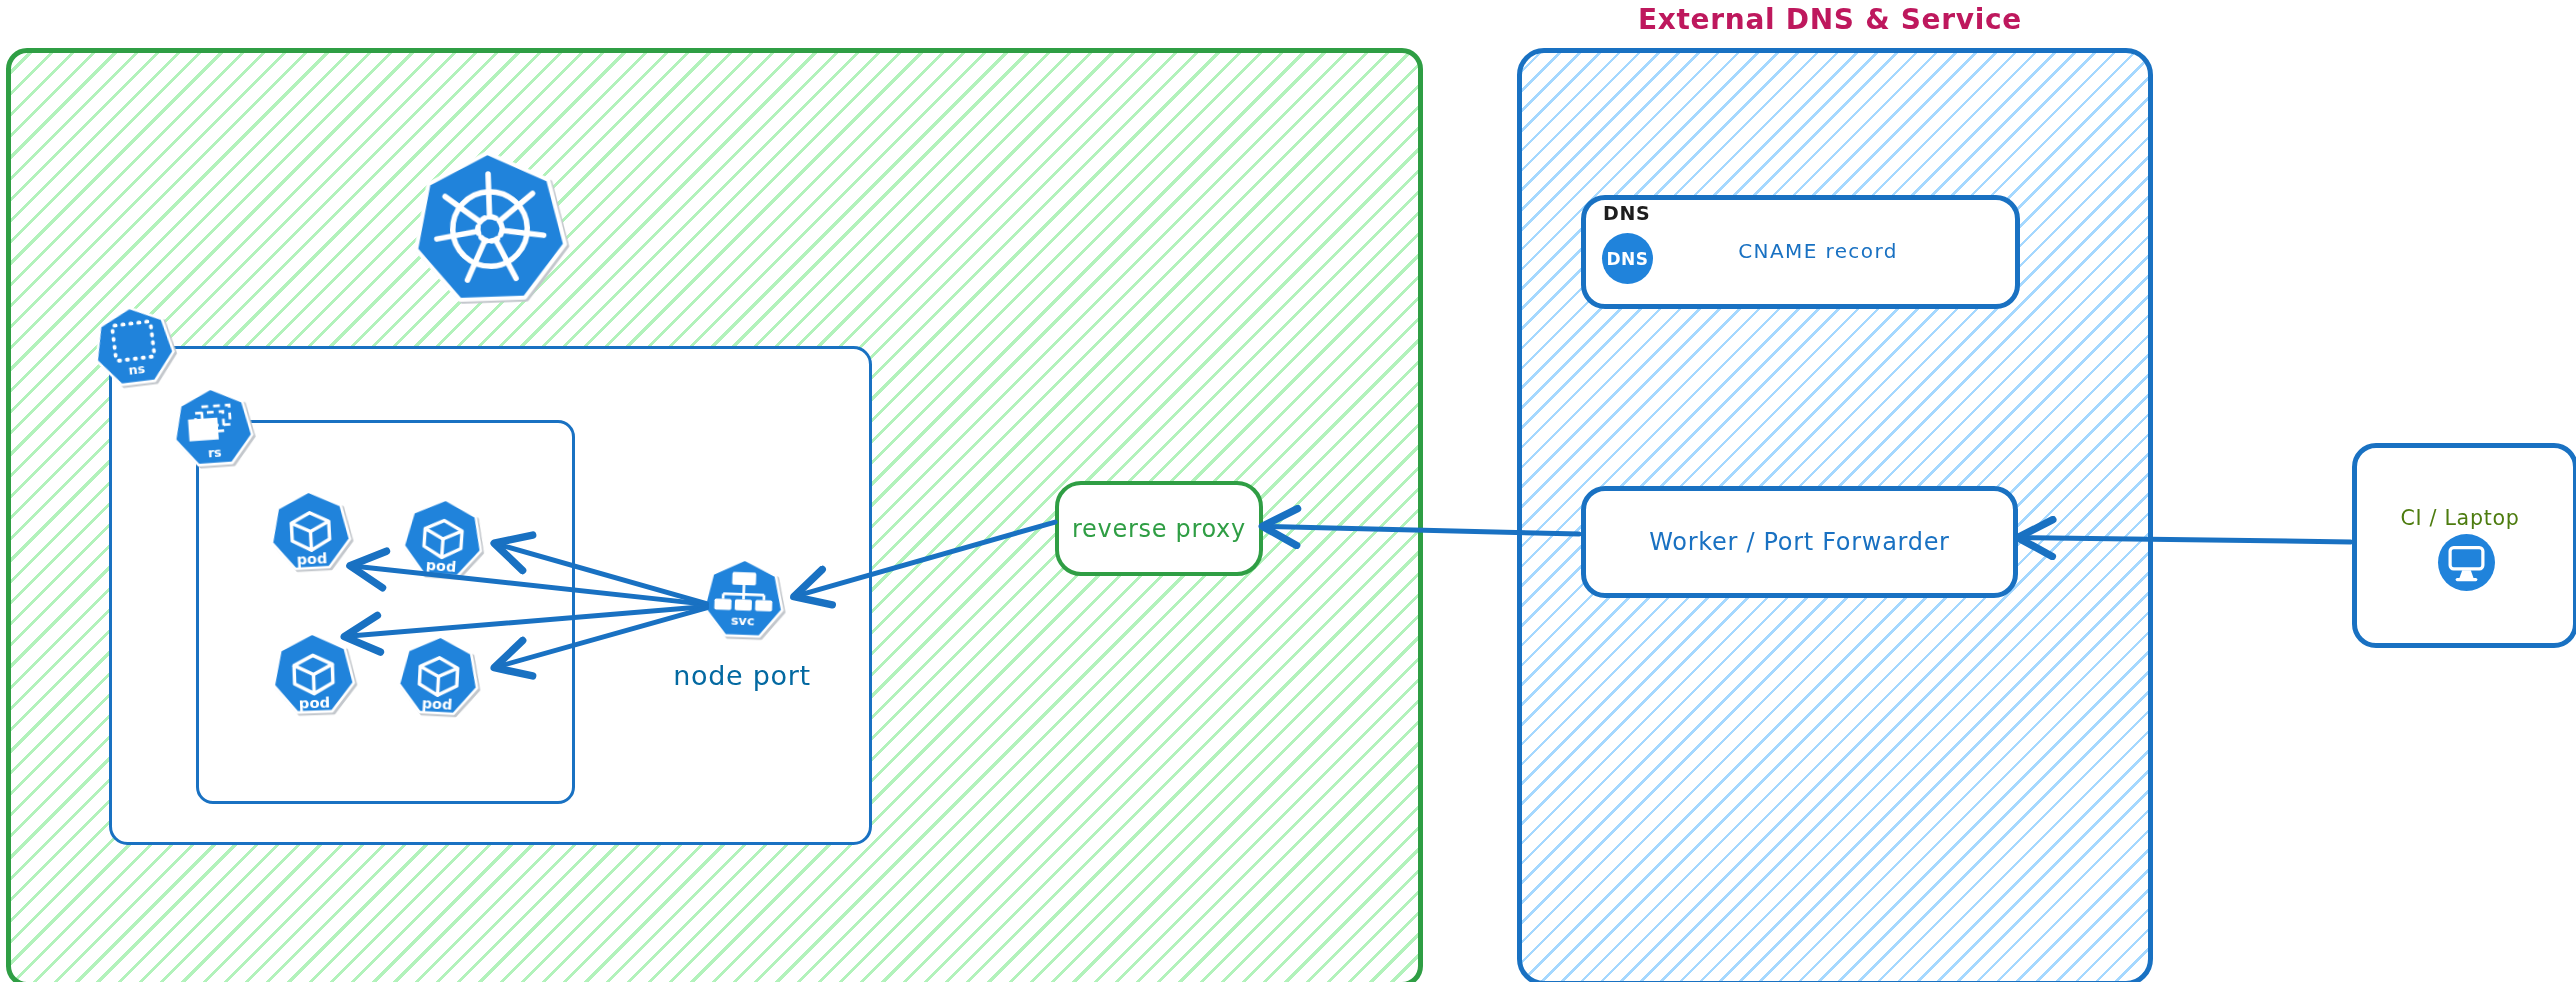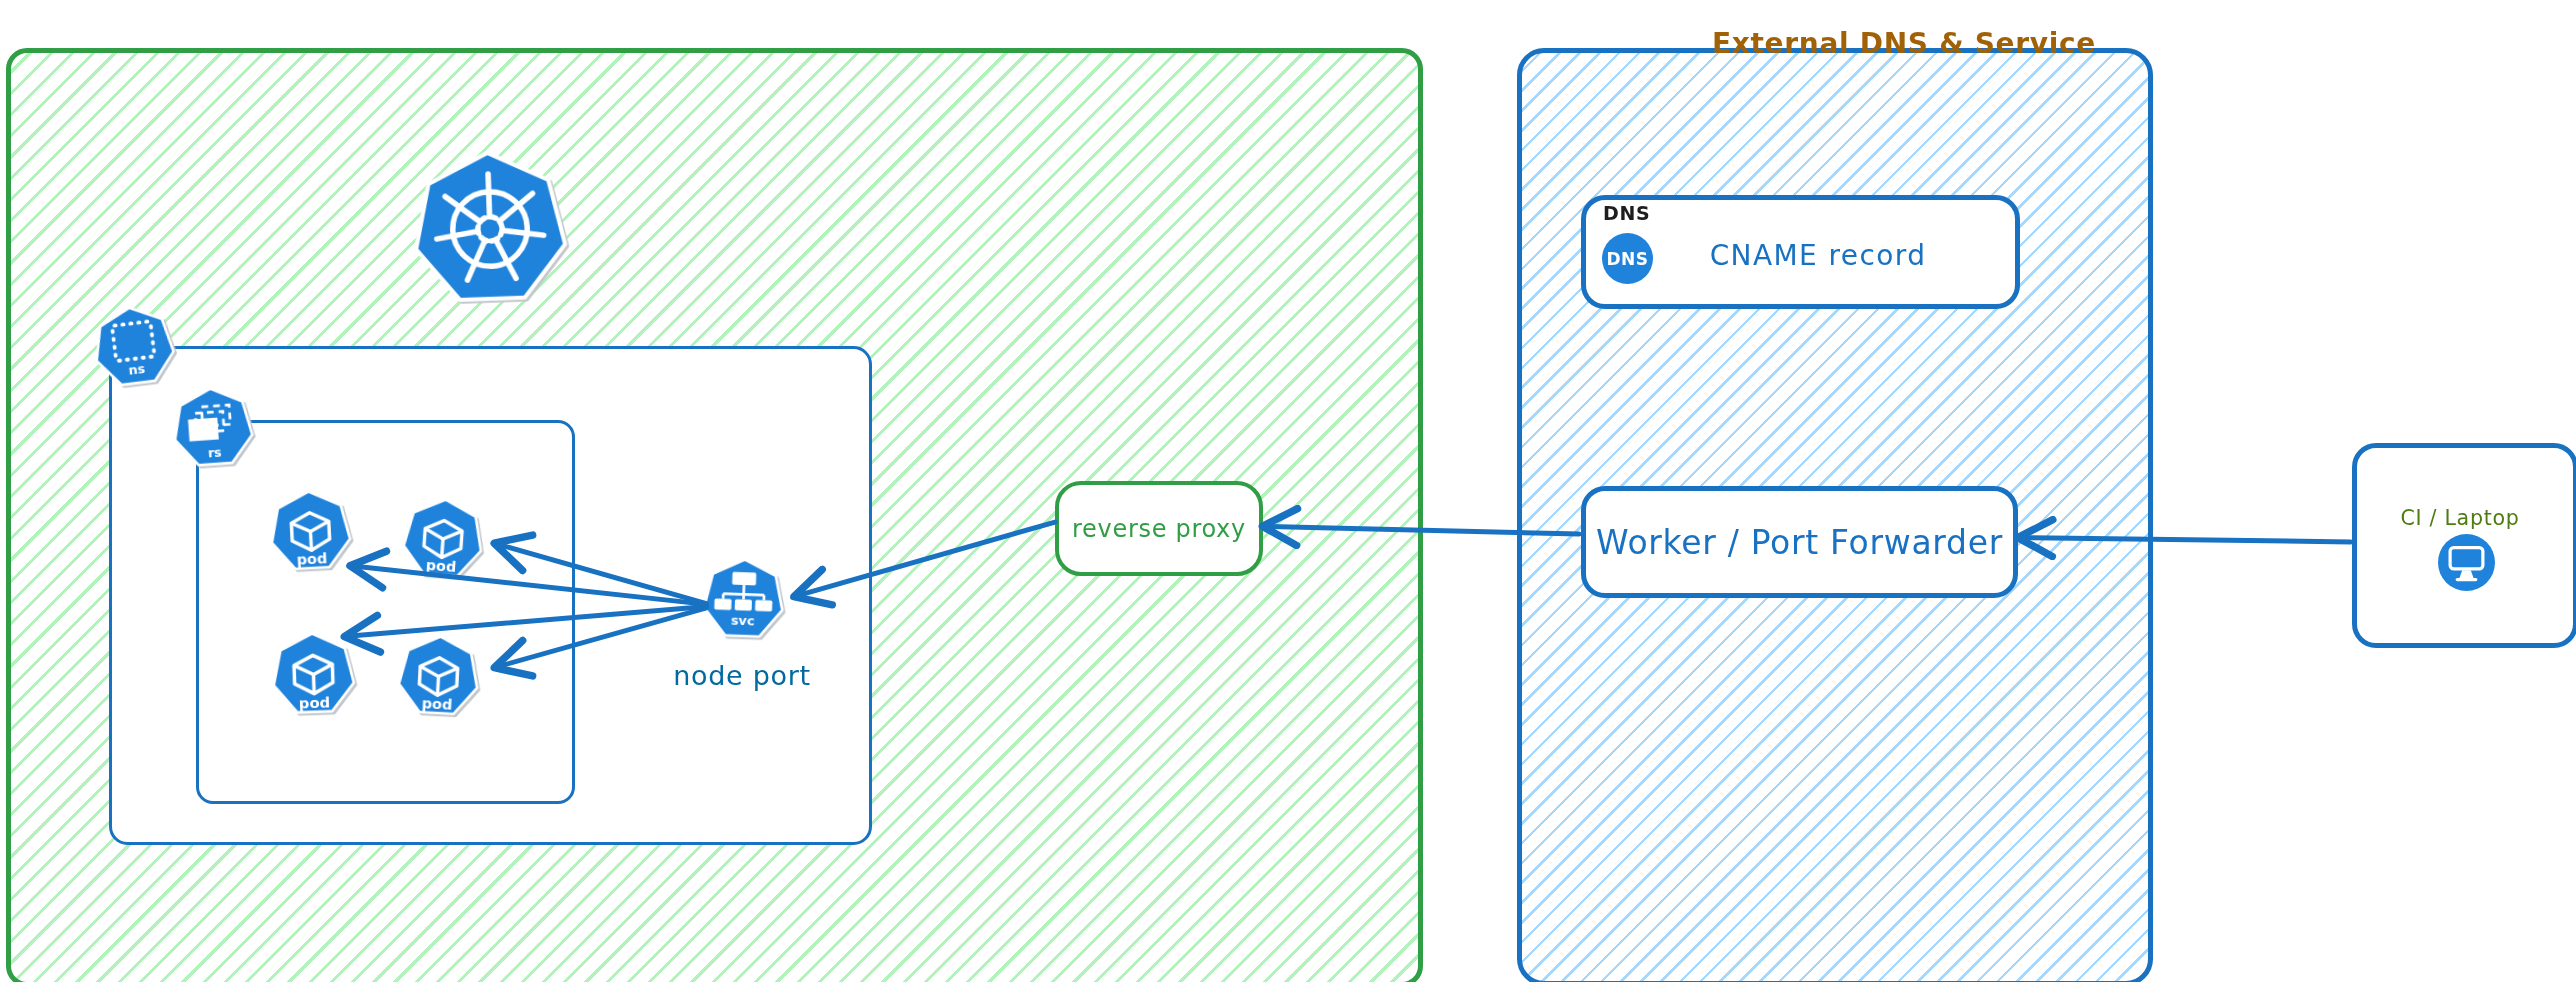--- a/index.html
+++ b/index.html
@@ -16,37 +16,37 @@
   }
   .ext-box{
     left:1517px;top:48px;width:626px;height:928px;
     border:5.7px solid #1971c2;border-radius:27px;
     background:repeating-linear-gradient(135deg,rgba(0,0,0,0) 0 11.4px,#a5d8ff 11.4px 14px);
   }
   .group-title{
     top:2.8px;font-size:28px;font-weight:600;letter-spacing:0.7px;text-align:center;
   }
   .vm-title{left:6.4px;width:1407px;color:#2f9e44;}
-  .ext-title{left:1591px;width:626px;color:#a16207;margin-top:24px;}
+  .ext-title{left:1517px;width:626px;color:#be185d;}
   
   .white-box{background:#ffffff;}
   .ns-box{left:109px;top:346px;width:757px;height:493px;border:3.6px solid #1971c2;border-radius:18.5px;}
   .rs-box{left:196px;top:420px;width:373px;height:378px;border:3.6px solid #1971c2;border-radius:17px;}
   .rp-box{left:1055px;top:481px;width:200px;height:87px;border:4.3px solid #2f9e44;border-radius:26px;
           display:flex;align-items:center;justify-content:center;}
   .rp-label{color:#2f9e44;font-size:24px;letter-spacing:0.7px;white-space:nowrap;}
   .dns-box{left:1581px;top:195px;width:429px;height:104px;border:5px solid #1971c2;border-radius:24px;}
   .dns-tag{left:1603px;top:202px;font-size:19px;font-weight:600;color:#1e1e1e;letter-spacing:0.7px;}
   .dns-circle{left:1602px;top:233px;width:51px;height:51px;border-radius:50%;background:#2083db;
               display:flex;align-items:center;justify-content:center;color:#ffffff;
               font-size:17px;font-weight:700;letter-spacing:0.4px;}
-  .cname-label{left:1676px;top:239px;width:284px;text-align:center;color:#1971c2;font-size:28px;letter-spacing:1.4px;}
+  .cname-label{left:1676px;top:239px;width:284px;text-align:center;color:#1971c2;font-size:20px;letter-spacing:1.4px;}
   .worker-box{left:1581px;top:486px;width:427px;height:102px;border:5px solid #1971c2;border-radius:24px;
               display:flex;align-items:center;justify-content:center;}
-  .worker-label{color:#1971c2;font-size:33px;letter-spacing:0.7px;white-space:nowrap;}
+  .worker-label{color:#1971c2;font-size:24px;letter-spacing:0.7px;white-space:nowrap;}
   .ci-box{left:2352px;top:443px;width:216px;height:195px;border:5px solid #1971c2;border-radius:24px;}
   .ci-label{left:2352px;top:506px;width:216px;text-align:center;color:#4d7c0f;font-size:20.6px;letter-spacing:0.7px;}
   .ci-circle{left:2438px;top:534px;width:57px;height:57px;border-radius:50%;background:#2083db;
              display:flex;align-items:center;justify-content:center;}
   .node-port-label{left:657px;top:660px;width:170px;text-align:center;color:#0369a1;font-size:27px;letter-spacing:0.7px;}
   
   .kicon{filter:drop-shadow(2.8px 2.8px 0 #c3c7cc);}
   .kicon text{font-family:"DejaVu Sans",sans-serif;font-weight:700;fill:#ffffff;}
   .arrows{left:0;top:0;width:2576px;height:983px;z-index:6;pointer-events:none;}
   .arrow{stroke:#1971c2;stroke-width:7;fill:none;stroke-linecap:round;}

